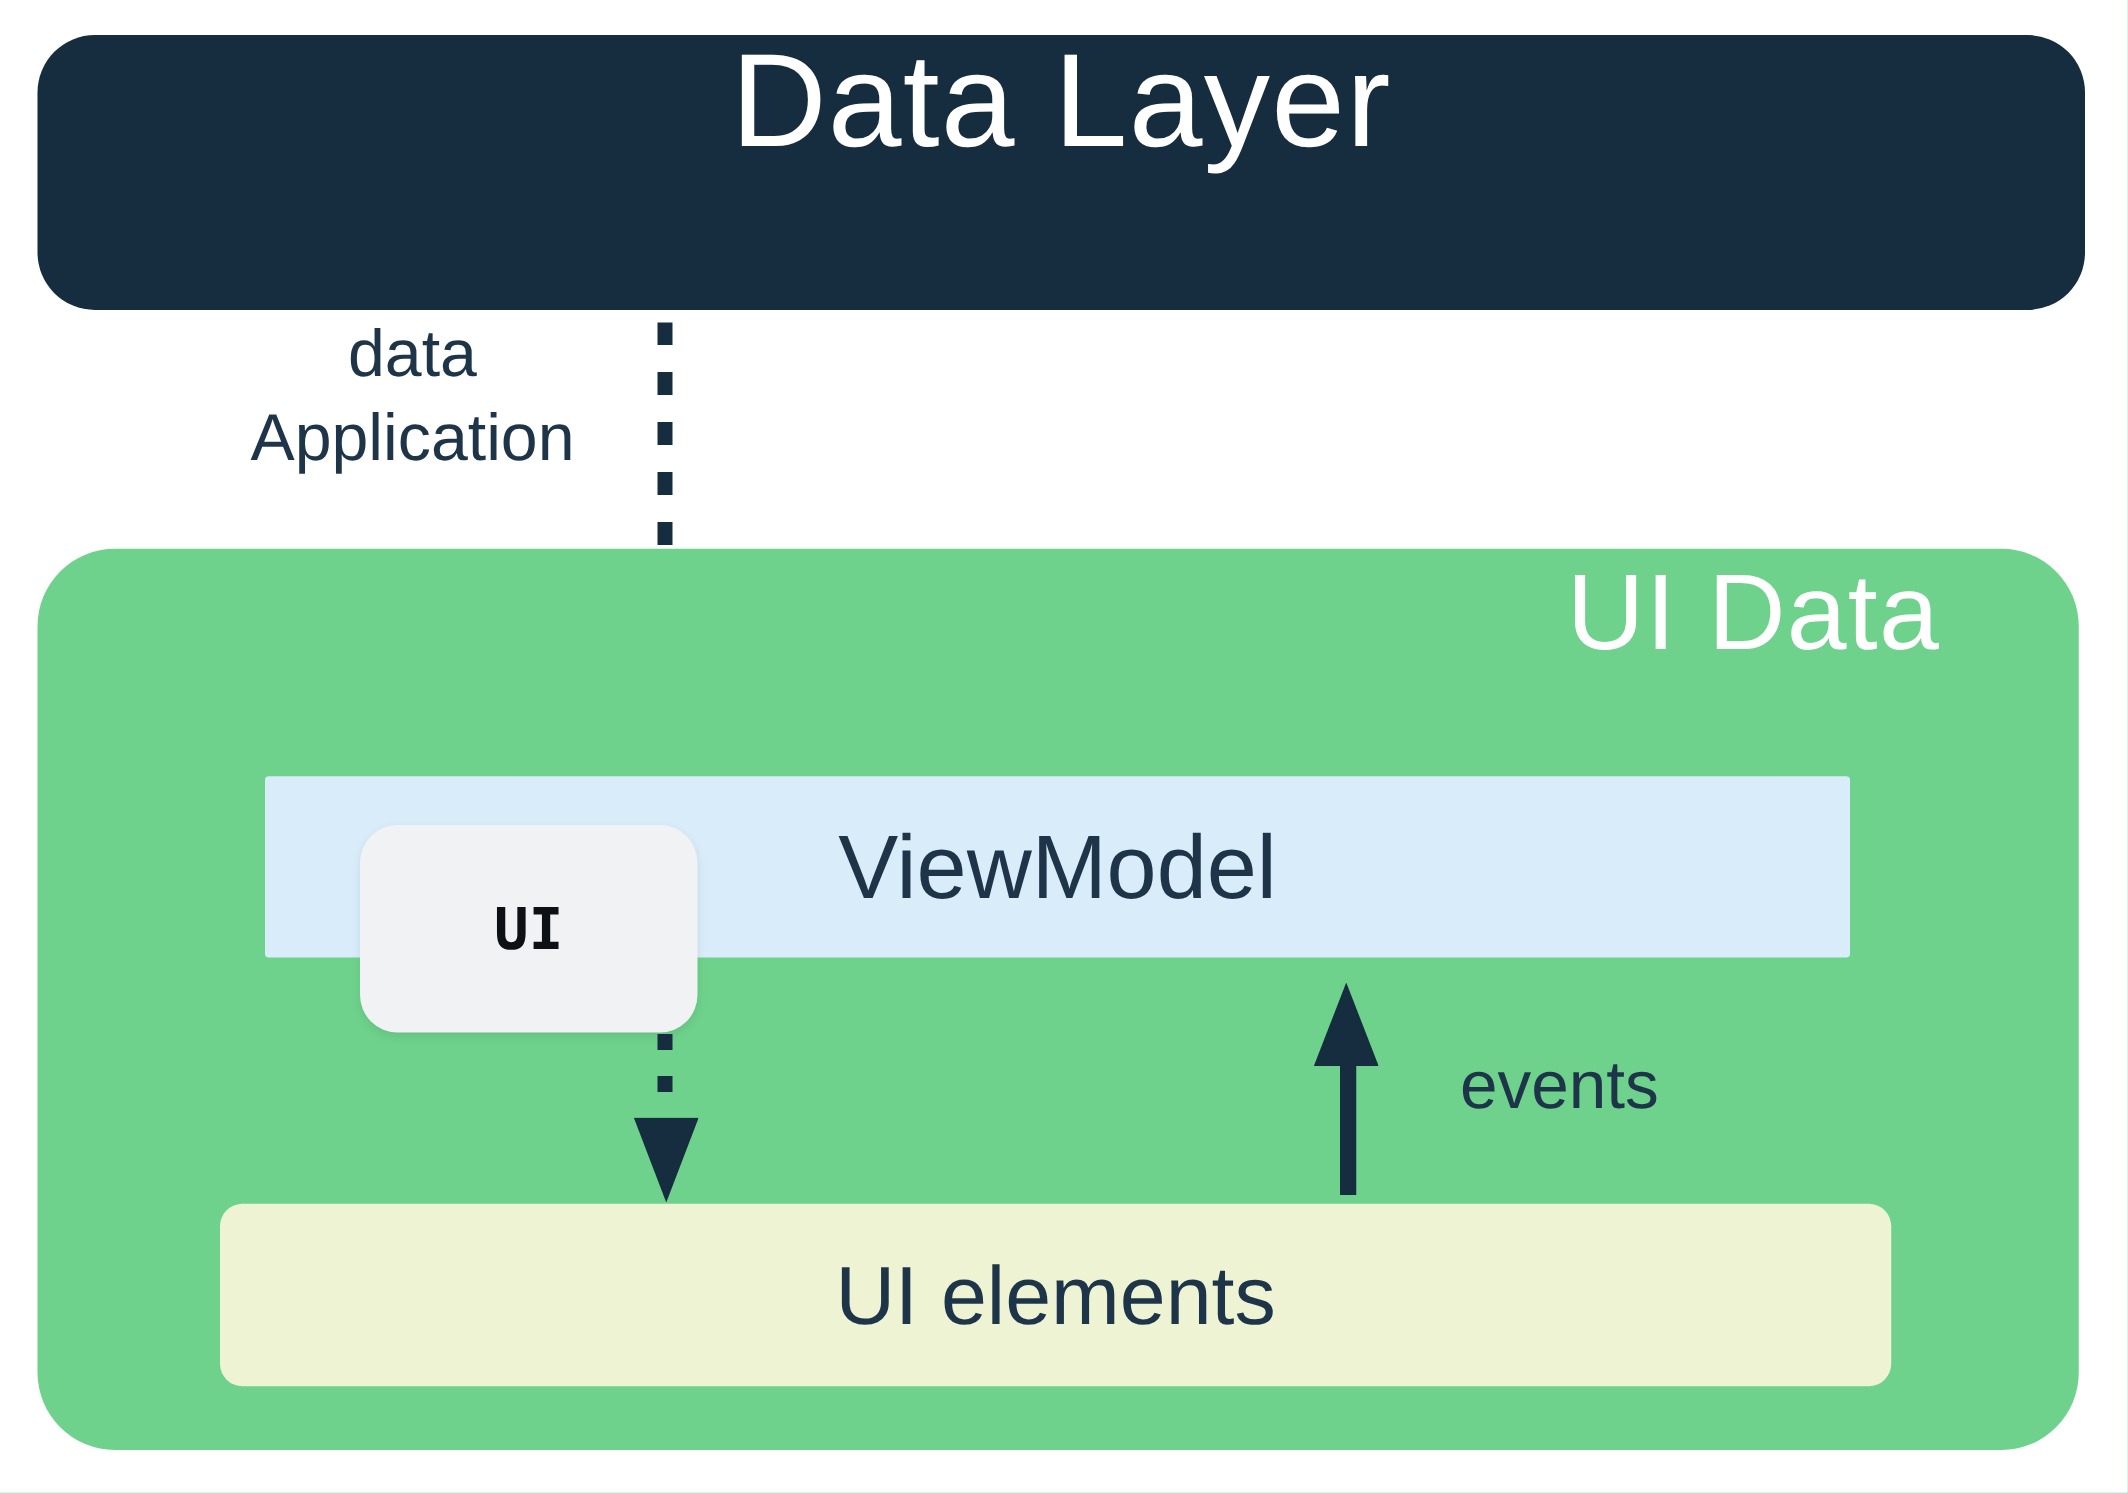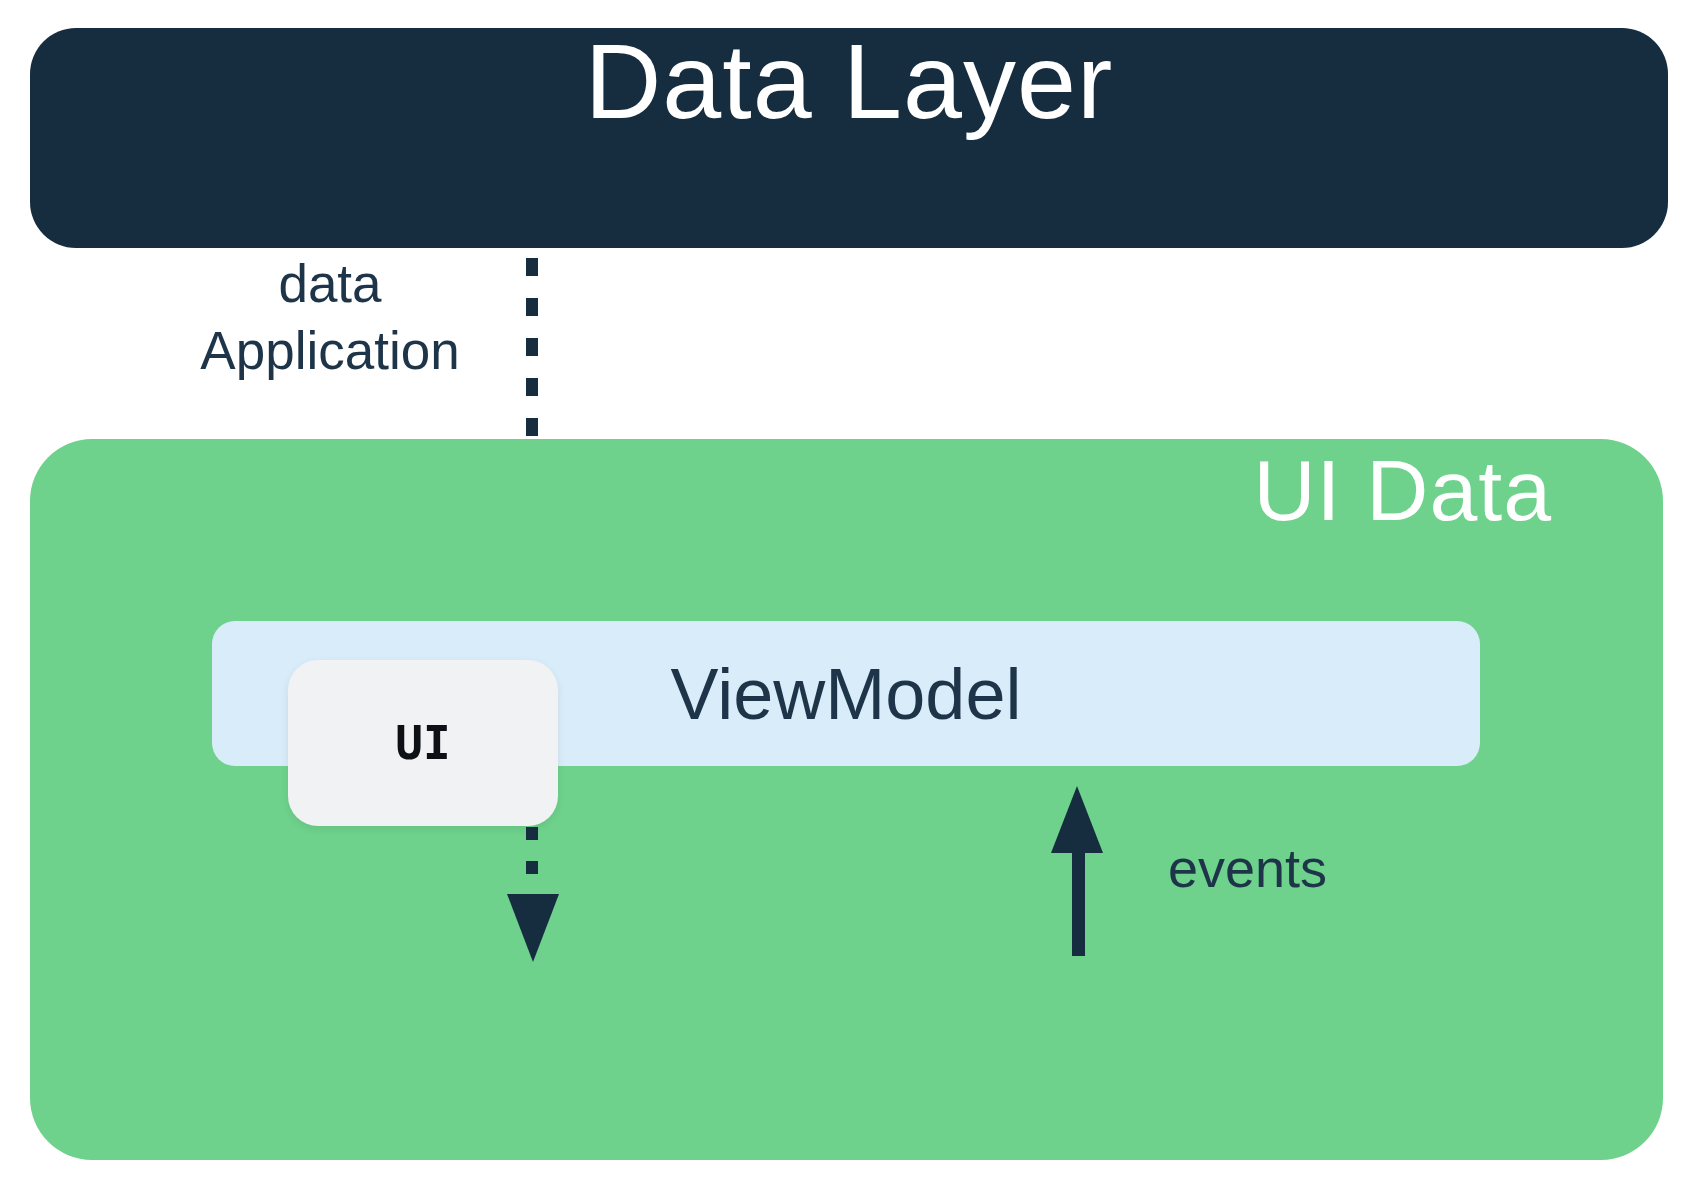--- a/index.html
+++ b/index.html
@@ -35,21 +35,21 @@
     position:absolute;left:30px;top:439px;width:1633px;height:721px;
     background:var(--green);border-radius:62px;
   }
   .ui-layer-title{
     position:absolute;right:150px;top:447px;
     color:var(--white);font-size:86px;line-height:1;font-weight:400;letter-spacing:1px;
   }
 
   .viewmodel-bar{
     position:absolute;left:212px;top:621px;width:1268px;height:145px;
-    background:var(--light-blue);border-radius:23px;
+    background:var(--light-blue);border-radius:3px;
     display:flex;align-items:center;justify-content:center;
   }
   .viewmodel-bar .bar-label{
     color:var(--text-navy);font-size:72px;line-height:1;font-weight:400;
   }
 
   .ui-state-chip{
     position:absolute;left:288px;top:660px;width:270px;height:166px;
     background:var(--chip-gray);border-radius:30px;
     display:flex;flex-direction:column;align-items:center;justify-content:center;
@@ -121,14 +121,17 @@
     <div>UI</div>
   </div>
 
   <div class="dotted-line seg2"></div>
   <div class="arrowhead-down seg2-head"></div>
 
   <div class="events-head"></div>
   <div class="events-shaft"></div>
   <div class="events-label">events</div>
 
+  <div class="ui-elements-bar">
+    <span class="bar-label">UI elements</span>
+  </div>
 
 </div>
 
 </body></html>

